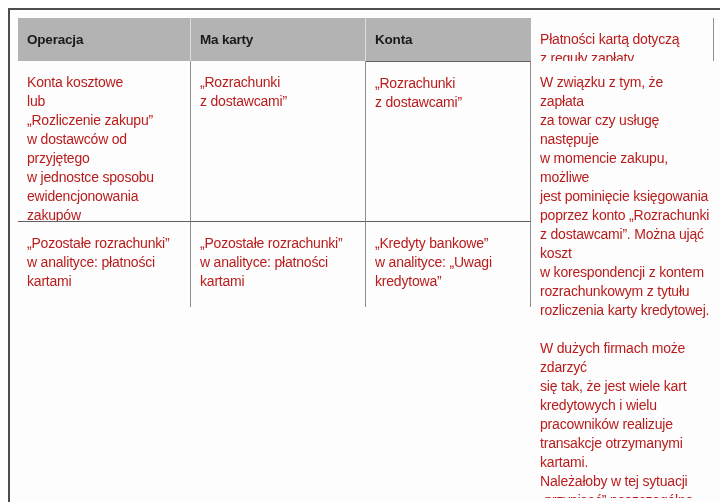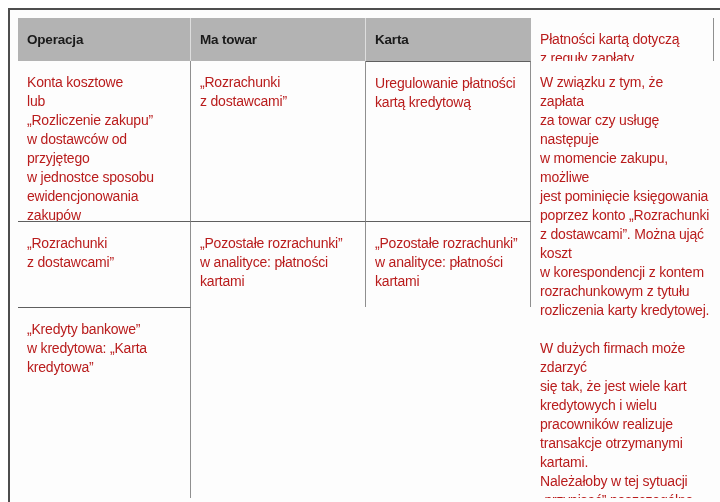--- a/index.html
+++ b/index.html
@@ -49,22 +49,22 @@
     grid-row: 2 / 5;
     border-right: none;
   }
 </style>
 </head>
 <body>
 
 <div class="acc-table">
 
   <div class="th">Operacja</div>
-  <div class="th">Ma towar</div>
-  <div class="th last">Karta</div>
+  <div class="th">Ma karty</div>
+  <div class="th last">Konta</div>
 
   <div class="td">Płatności kartą dotyczą
 z reguły zapłaty
 za zobowiązania wobec
 dostawców. W powiązaniu
 z takim kontem powinny
 zostać ujęte pierwotnie
 faktury płatne kartą.</div>
   <div class="td">Konta kosztowe
 lub
@@ -93,28 +93,26 @@
 transakcje otrzymanymi kartami.
 Należałoby w tej sytuacji
 „przypisać” poszczególne karty
 kredytowe do poszczególnych
 pracowników. Można wtedy
 księgować transakcje na koncie
 „Pozostałe rozrachunki
 z pracownikami”, w analityce:
 płatności kartami.</div>
 
-  <div class="td sep">Uregulowanie płatności
-kartą kredytową</div>
   <div class="td sep">„Rozrachunki
 z dostawcami”</div>
   <div class="td sep">„Pozostałe rozrachunki”
 w analityce: płatności
 kartami</div>
 
   <div class="td sep">„Pozostałe rozrachunki”
 w analityce: płatności
 kartami</div>
   <div class="td sep">„Kredyty bankowe”
-w kredytowa: „Karta
+w analityce: „Uwagi
 kredytowa”</div>
 
 </div>
 
 </body></html>

